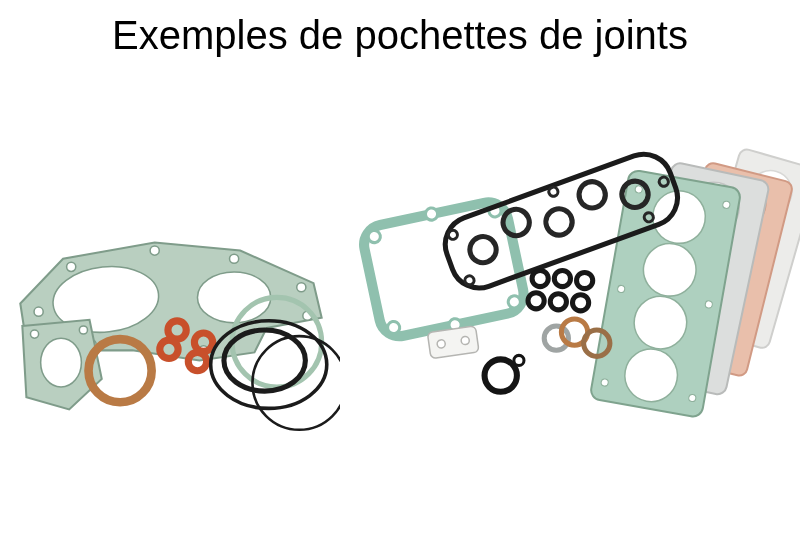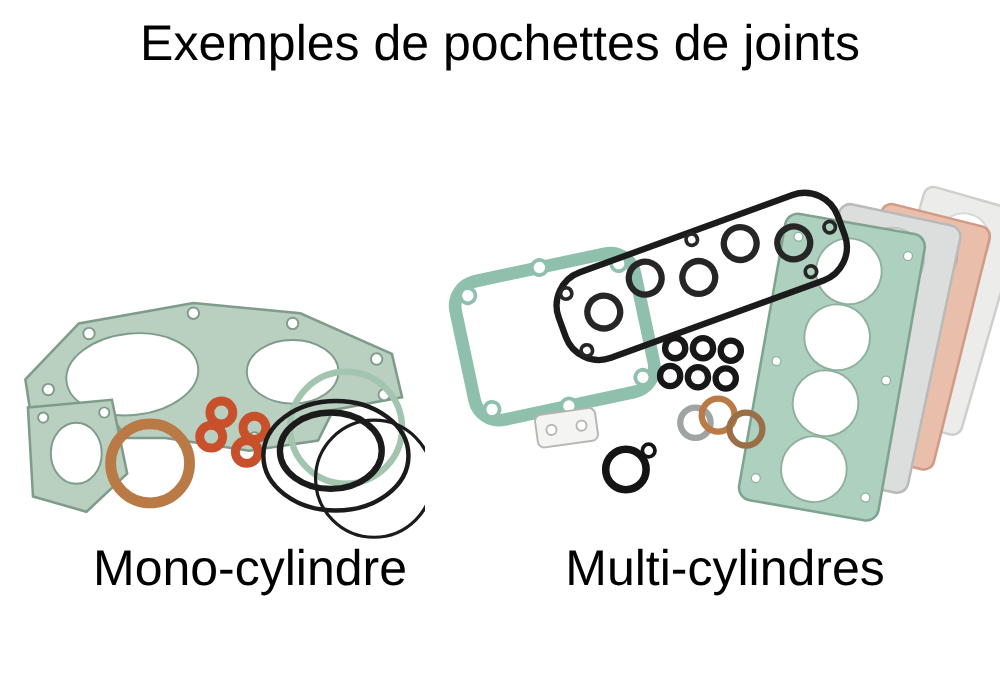--- a/index.html
+++ b/index.html
@@ -172,16 +172,14 @@
       <circle cx="98" cy="213" r="4" fill="#ffffff" stroke="#b5b5b2" stroke-width="1.5"></circle>
       <circle cx="122" cy="213" r="4" fill="#ffffff" stroke="#b5b5b2" stroke-width="1.5"></circle>
     </g>
 
     <g>
       <circle cx="157" cy="246" r="16" fill="none" stroke="#141414" stroke-width="6"></circle>
       <circle cx="175" cy="231" r="5" fill="none" stroke="#141414" stroke-width="3"></circle>
     </g>
   </svg>
 
-  <div class="caption mono">Mono-cylindre</div>
-  <div class="caption multi">Multi-cylindres</div>
 
 </div>
 
 </body></html>

